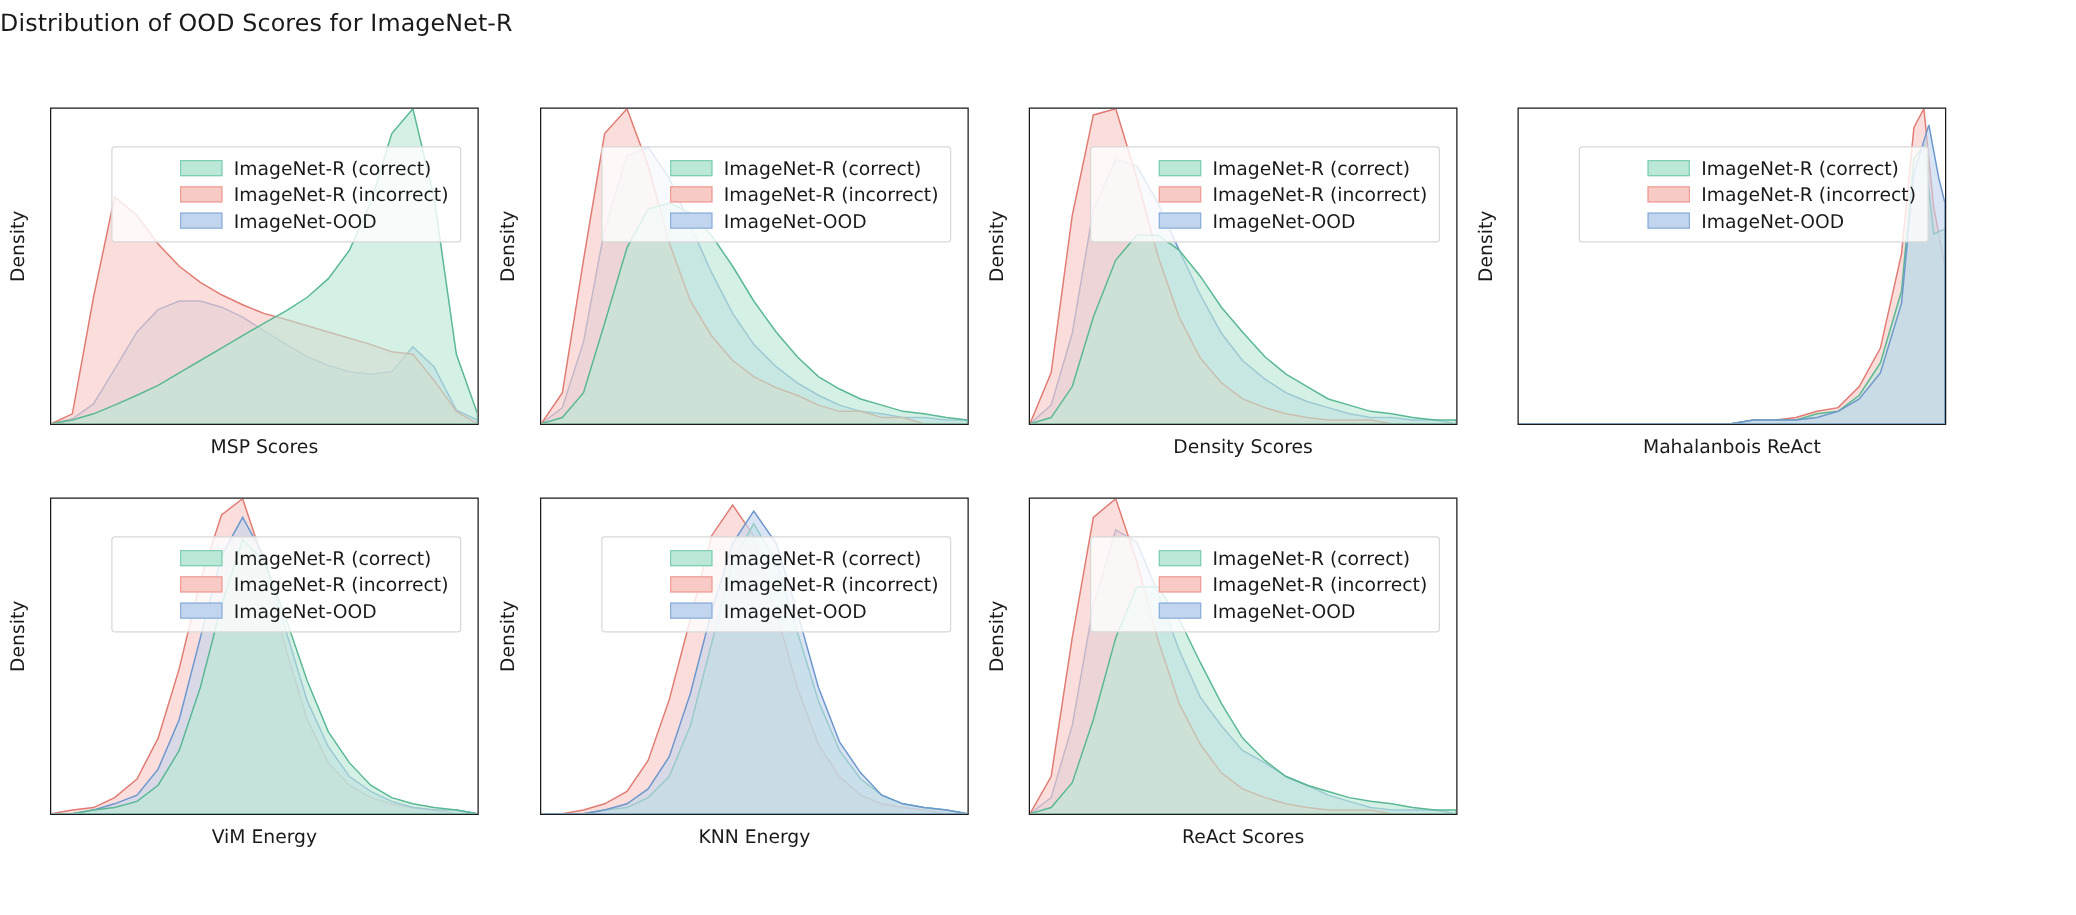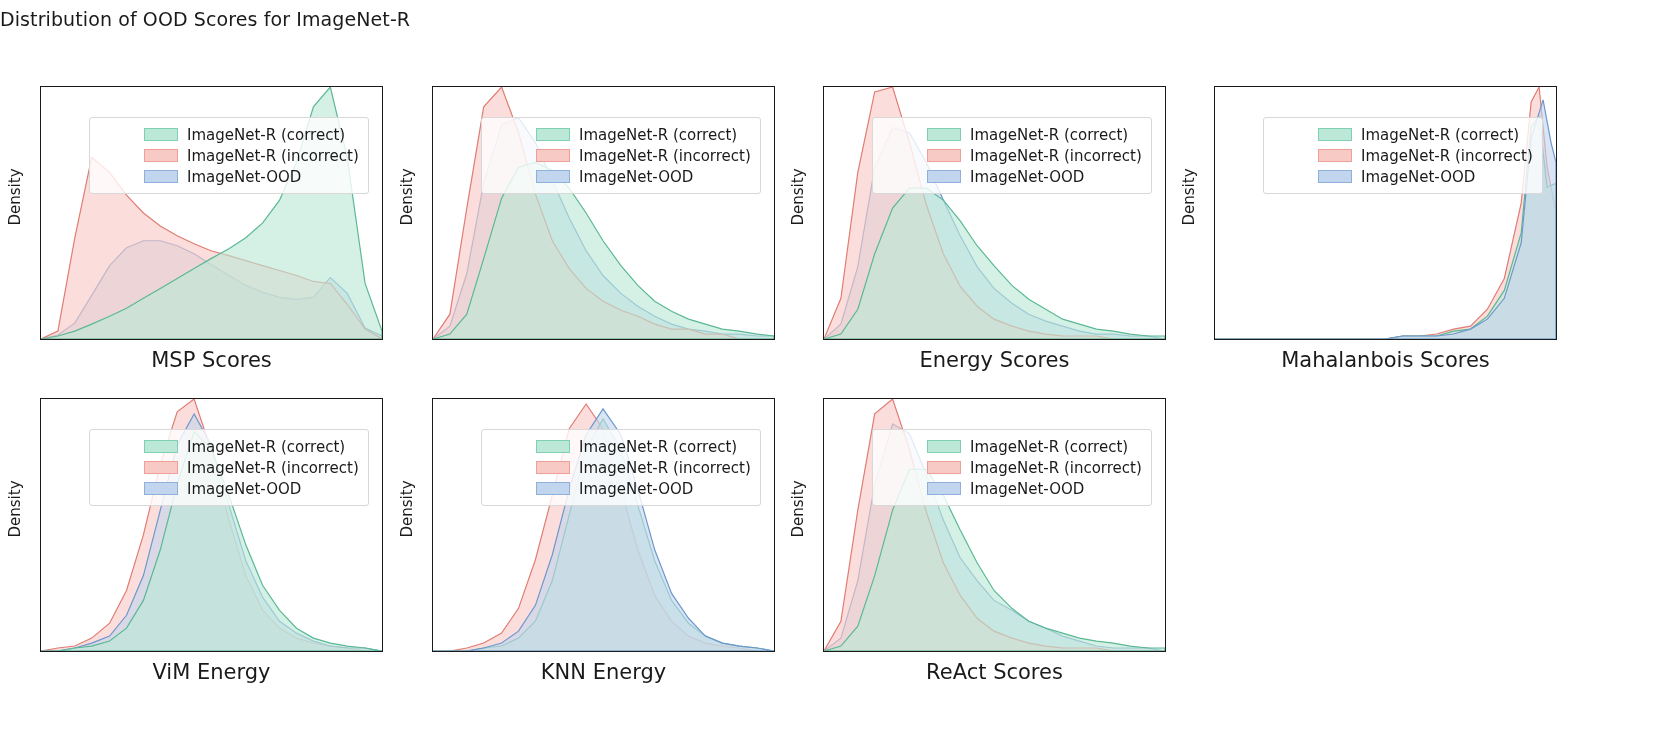--- a/index.html
+++ b/index.html
@@ -38,21 +38,21 @@
   
   .axes{
     position:absolute;left:40px;top:24px;width:343px;height:254px;
     border:1.6px solid #1a1a1a;background:#ffffff;
     overflow:hidden;box-sizing:border-box;
   }
   .axes svg{display:block;width:100%;height:100%;}
   
   .xlab{
     position:absolute;left:40px;top:286px;width:343px;
-    text-align:center;font-size:21px;color:#1a1a1a;
+    text-align:center;font-size:15px;color:#1a1a1a;
   }
   
   .legend{
     position:absolute;left:48px;top:30px;
     background:rgba(255,255,255,.80);
     border:1px solid #d8d8d8;border-radius:3px;
     padding:6px 9px 6px 7px;
     z-index:5;
   }
   .legend .row{
@@ -148,21 +148,21 @@
         <div class="row">
           <span class="sw incorrect"></span>
           <span class="lb">ImageNet-R (incorrect)</span>
         </div>
         <div class="row">
           <span class="sw ood"></span>
           <span class="lb">ImageNet-OOD</span>
         </div>
       </div>
     </div>
-    <div class="xlab">Energy Scores</div>
+    <div class="xlab">Density Scores</div>
   </div>
 
   <div class="cell r0 c3">
     <div class="ylab">
       <span>Density</span>
     </div>
     <div class="axes">
       <svg viewBox="0 0 343 254" preserveAspectRatio="none">
         <path d="M0,254 L154,254 L171,254 L189,251 L206,251 L223,249 L240,244 L257,241 L274,224 L291,193 L308,117 L318,15 L326,0 L334,80 L343,127 L343,254 Z" fill="#f8cac5" fill-opacity="0.62" stroke="#e07c74" stroke-width="1.2"></path>
         <path d="M0,254 L154,254 L171,254 L189,251 L206,251 L223,251 L240,246 L257,244 L274,231 L291,205 L308,147 L318,40 L326,30 L334,101 L343,97 L343,254 Z" fill="#bce8d7" fill-opacity="0.62" stroke="#5ab894" stroke-width="1.2"></path>
@@ -176,21 +176,21 @@
         <div class="row">
           <span class="sw incorrect"></span>
           <span class="lb">ImageNet-R (incorrect)</span>
         </div>
         <div class="row">
           <span class="sw ood"></span>
           <span class="lb">ImageNet-OOD</span>
         </div>
       </div>
     </div>
-    <div class="xlab">Mahalanbois Scores</div>
+    <div class="xlab">Mahalanbois ReAct</div>
   </div>
 
   <div class="cell r1 c0">
     <div class="ylab">
       <span>Density</span>
     </div>
     <div class="axes">
       <svg viewBox="0 0 343 254" preserveAspectRatio="none">
         <path d="M0,254 L0,254 L17,251 L34,249 L51,241 L69,226 L86,193 L103,137 L120,66 L137,13 L154,0 L171,51 L189,122 L206,178 L223,213 L240,231 L257,241 L274,246 L291,249 L308,251 L326,254 L343,254 L343,254 Z" fill="#f8cac5" fill-opacity="0.62" stroke="#e07c74" stroke-width="1.2"></path>
         <path d="M0,254 L0,254 L17,254 L34,251 L51,246 L69,239 L86,218 L103,178 L120,112 L137,46 L154,15 L171,46 L189,107 L206,163 L223,200 L240,224 L257,236 L274,244 L291,249 L308,251 L326,251 L343,254 L343,254 Z" fill="#c2d5ee" fill-opacity="0.62" stroke="#6d97cd" stroke-width="1.2"></path>

